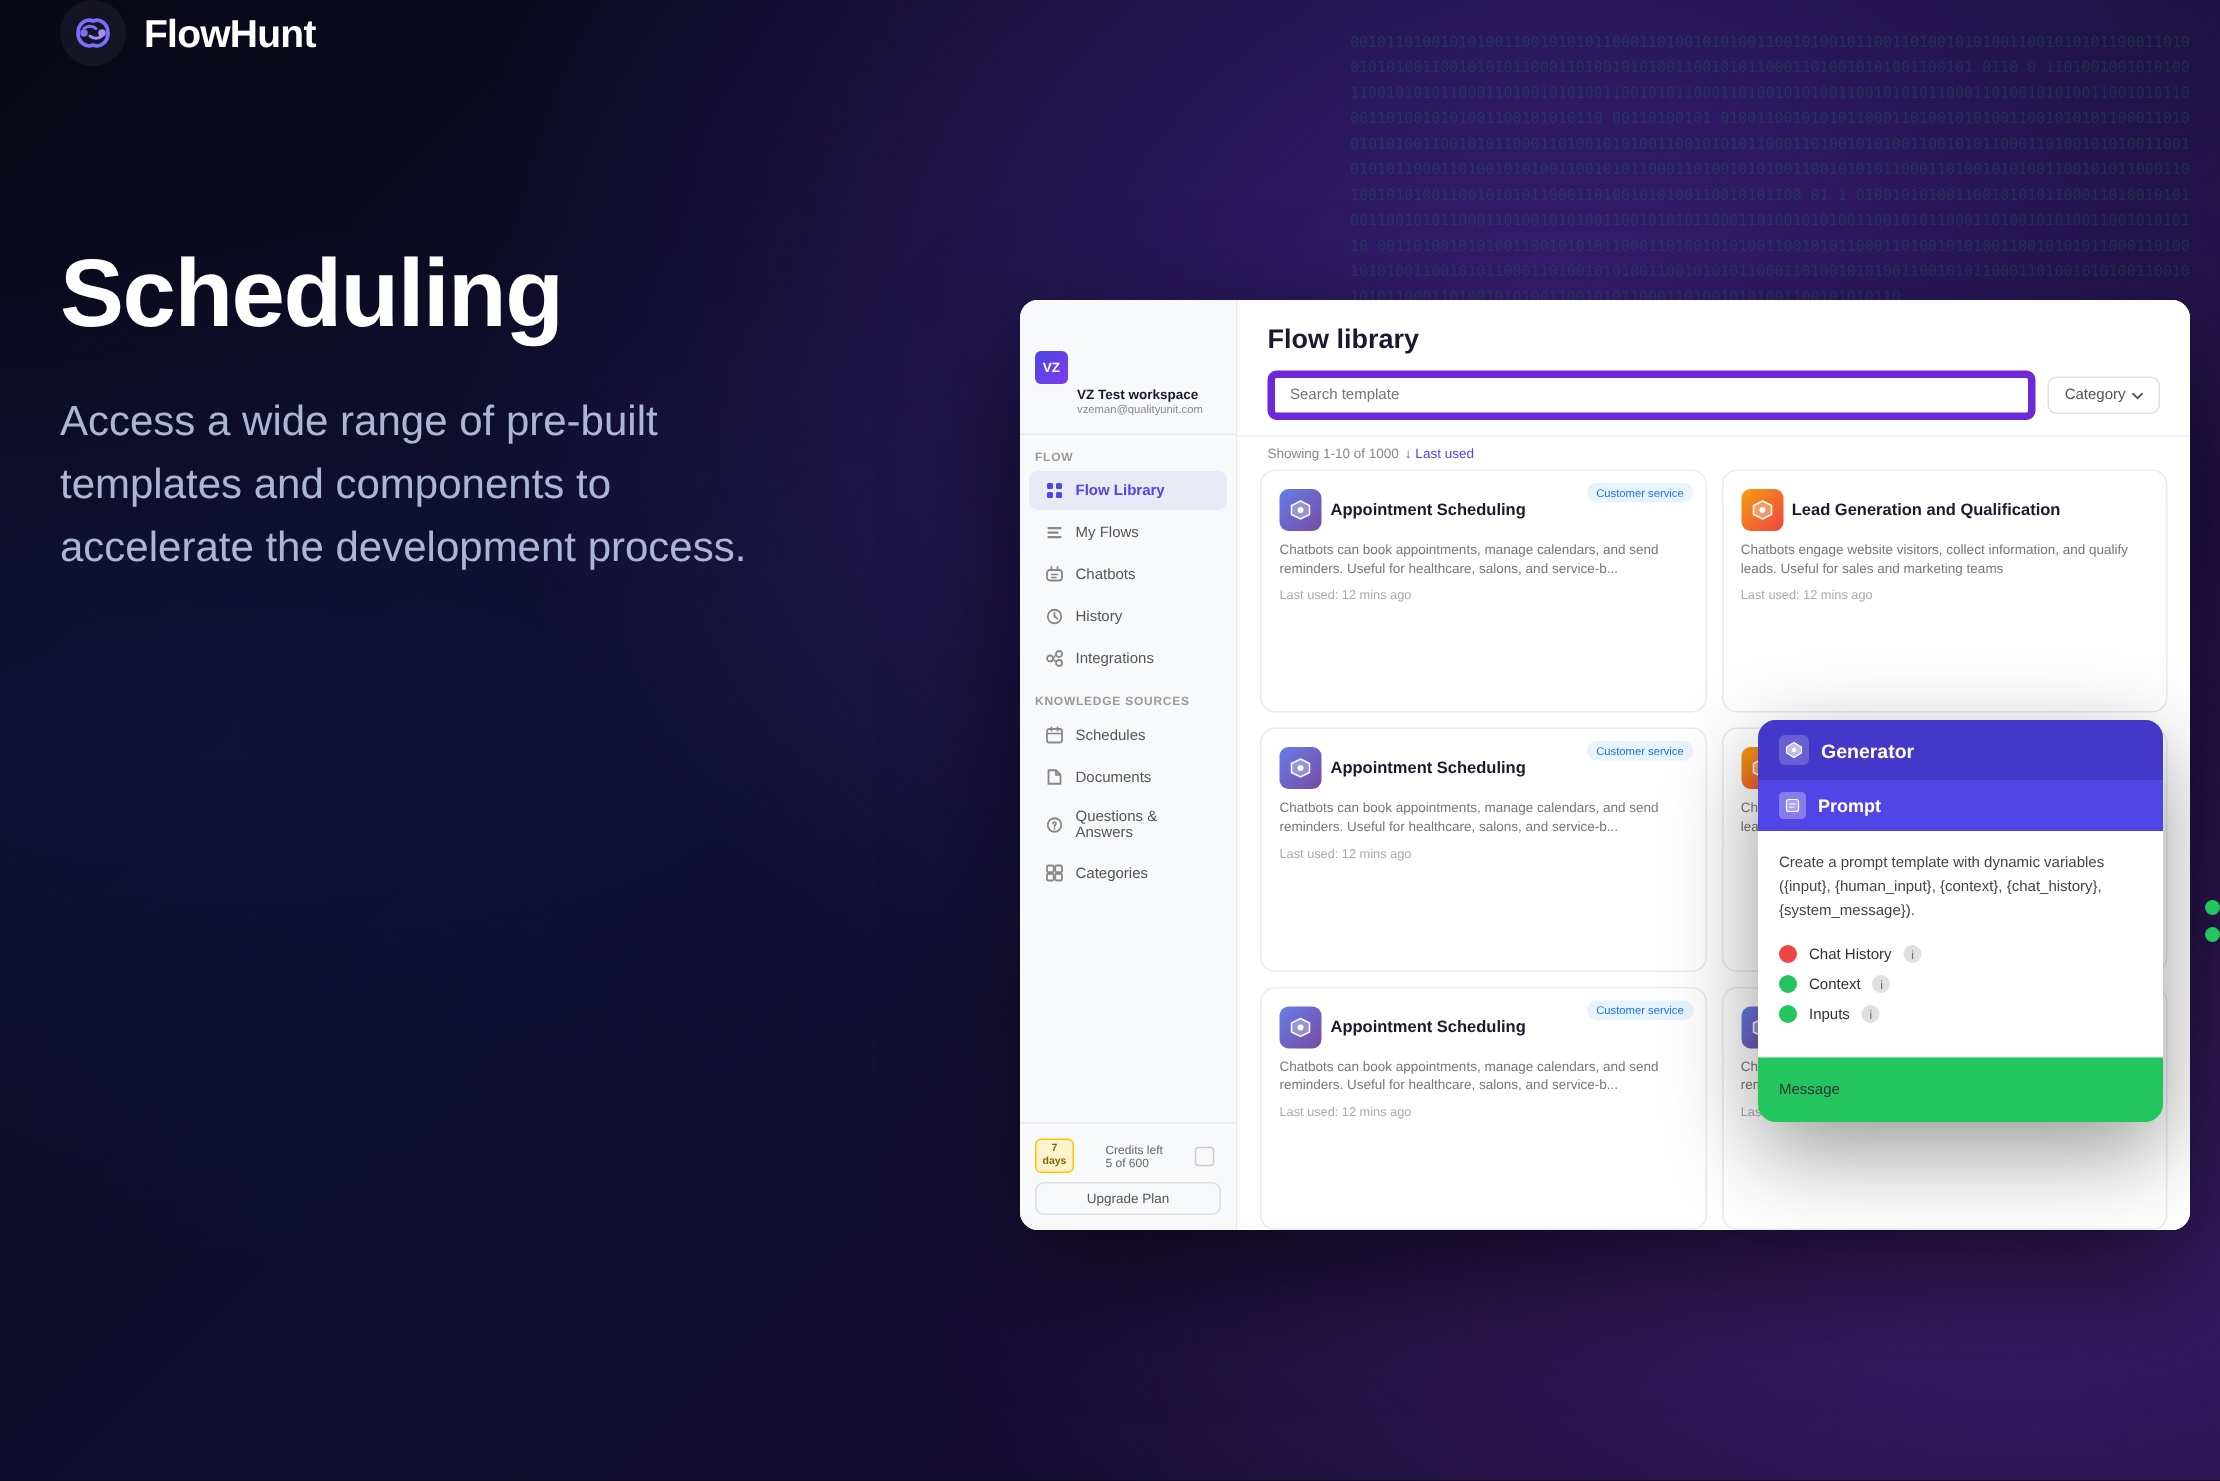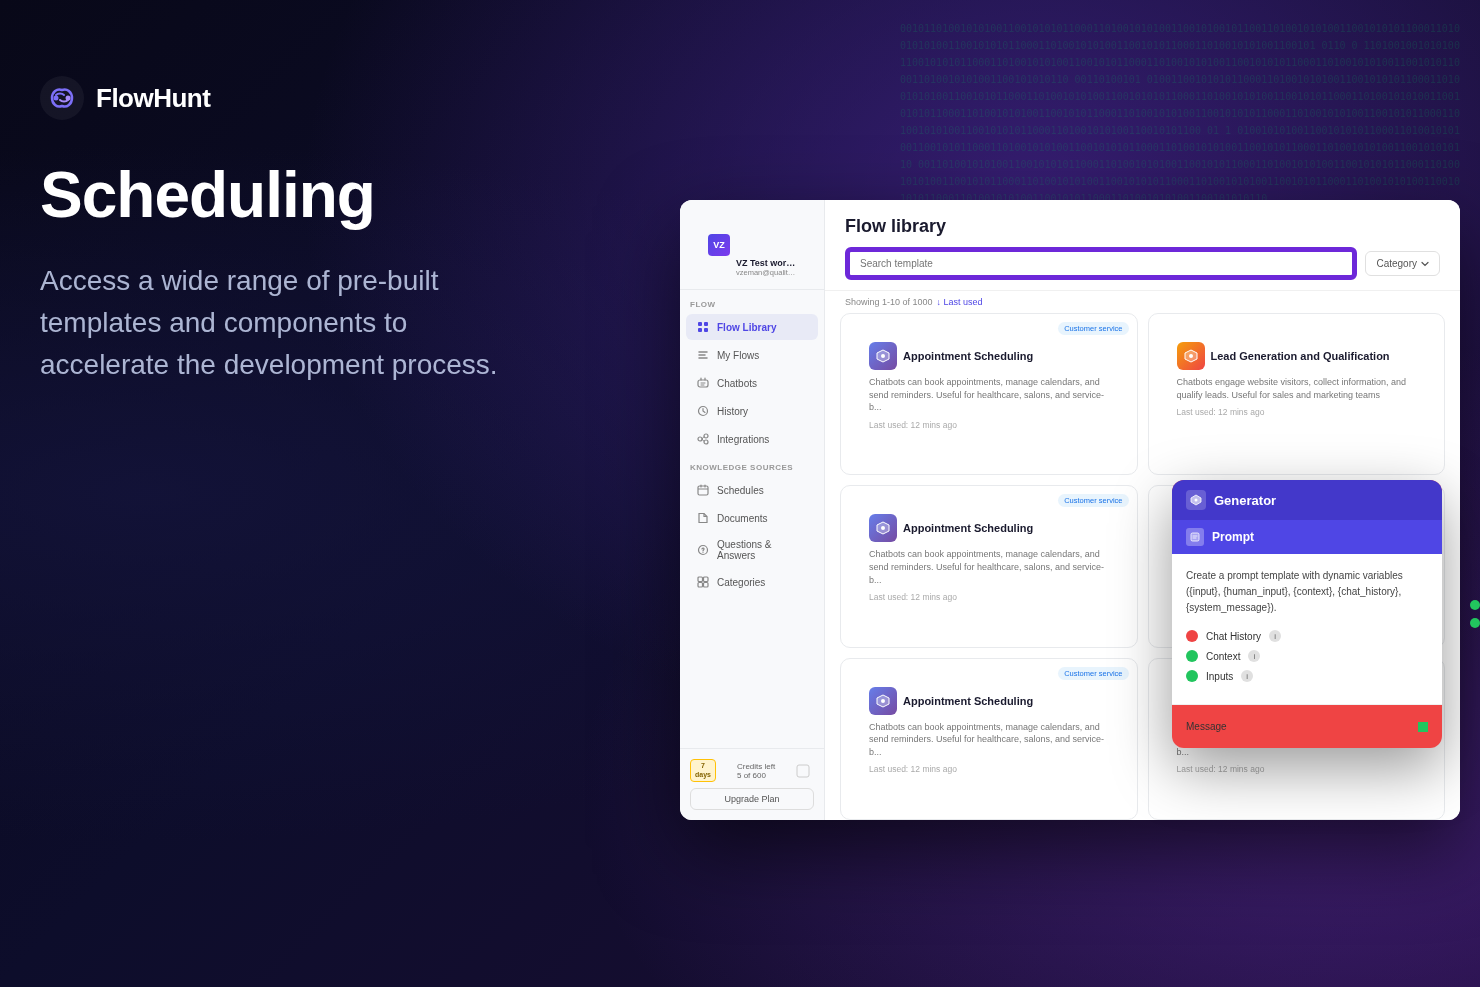--- a/index.html
+++ b/index.html
@@ -45,21 +45,21 @@
 
     
     .header {
       position: absolute;
       top: 0;
       left: 0;
       right: 0;
       height: 120px;
       z-index: 10;
       display: flex;
-      align-items: flex-end;
+      align-items: flex-start;
       padding: 0 40px;
     }
 
     .logo-container {
       display: flex;
       align-items: center;
       gap: 12px;
     }
 
     .logo-icon {
@@ -118,21 +118,21 @@
     .sidebar {
       width: 145px;
       background: #f8f9fb;
       border-right: 1px solid #e8eaed;
       display: flex;
       flex-direction: column;
       flex-shrink: 0;
     }
 
     .workspace-header {
-      padding: 12px 28px;
+      padding: 12px 10px;
       border-bottom: 1px solid #e8eaed;
       display: flex;
       align-items: center;
       gap: 6px;
     }
 
     .workspace-icon {
       width: 22px;
       height: 22px;
       background: linear-gradient(135deg, #4f46e5, #7c3aed);
@@ -313,21 +313,21 @@
       display: grid;
       grid-template-columns: 1fr 1fr;
       gap: 10px;
       overflow-y: auto;
       flex: 1;
     }
 
     .flow-card {
       border: 1px solid #e8eaed;
       border-radius: 10px;
-      padding: 28px;
+      padding: 12px;
       background: white;
       position: relative;
     }
 
     .card-badge {
       position: absolute;
       top: 8px;
       right: 8px;
       background: #e8f4fd;
       color: #1a73e8;
@@ -367,21 +367,21 @@
       line-height: 1.4;
       margin-bottom: 6px;
     }
 
     .card-meta {
       font-size: 8.5px;
       color: #aaa;
     }
 
     .generator-popup {
-      background: #ef4444;
+      background: #22c55e;
       border-radius: 12px;
       box-shadow: 0 20px 60px rgba(0,0,0,0.4);
       overflow: hidden;
       margin-right: 20px;
     }
 
     .generator-header {
       background: #4338ca;
       padding: 10px 14px;
       display: flex;

